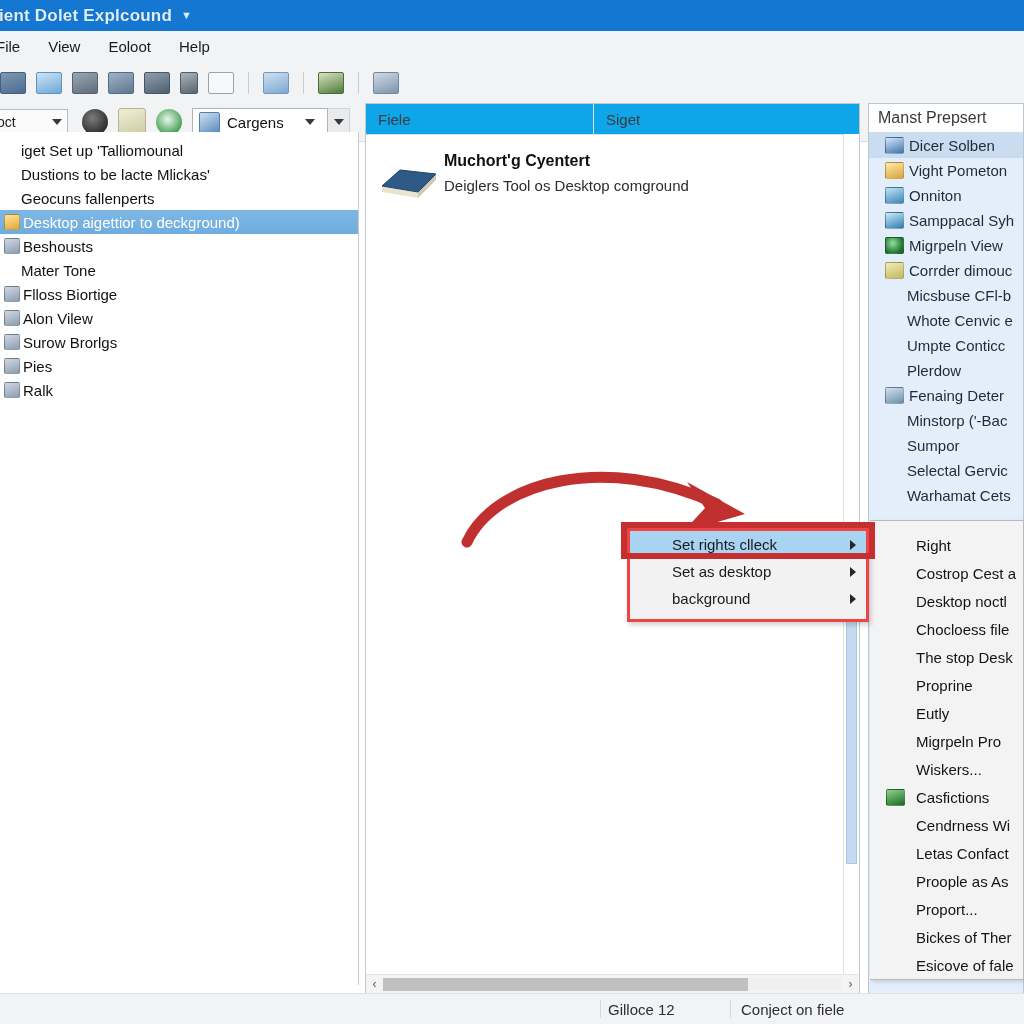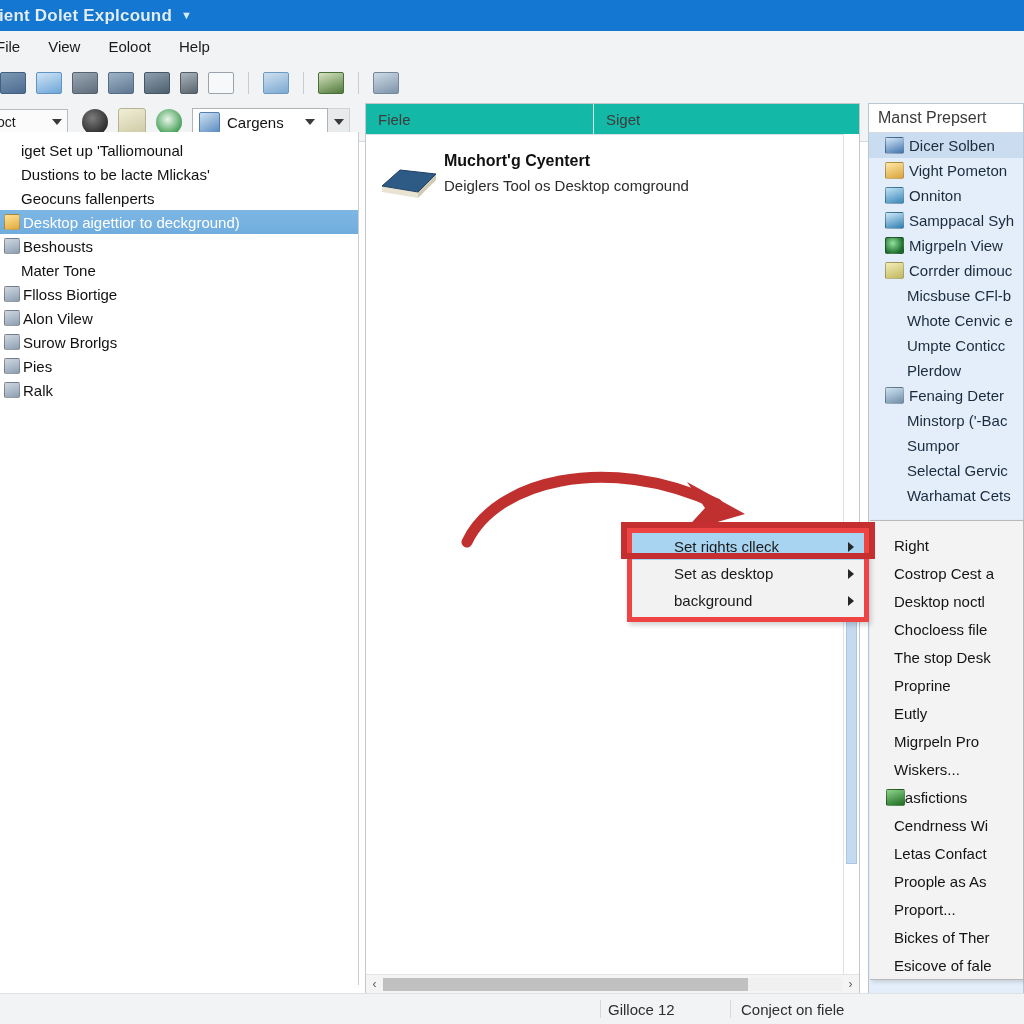--- a/index.html
+++ b/index.html
@@ -179,21 +179,21 @@
     left: 365px; top: 103px;
     width: 495px; height: 891px;
     background: #ffffff;
     border: 1px solid #c4c7cb;
     box-sizing: border-box;
     overflow: hidden;
   }
   .col-header {
     height: 30px;
     display: flex;
-    background: #14b8a6;
+    background: #0ea5e9;
     border-bottom: 1px solid #dcdfe2;
   }
   .col-h {
     font-size: 15px;
     color: #3c3c3c;
     display: flex;
     align-items: center;
     padding-left: 12px;
     box-sizing: border-box;
   }
@@ -299,40 +299,40 @@
     background: #f3f3f3;
     border: 1px solid #b9b9b9;
     border-left: none;
     box-sizing: border-box;
     padding-top: 10px;
     box-shadow: 2px 2px 4px rgba(0,0,0,.13);
   }
   .sm-row {
     height: 28px;
     display: flex; align-items: center;
-    padding-left: 24px;
+    padding-left: 46px;
     font-size: 15px; color: #141414;
     white-space: nowrap;
     box-sizing: border-box;
   }
   .sm-row .sm-ico {
     position: absolute; left: 16px;
     width: 17px; height: 15px;
     border-radius: 2px;
     filter: blur(.3px);
   }
   .sm-row-wrap { position: relative; }
 
   
   .ctxmenu {
     position: absolute;
     left: 627px; top: 528px;
     width: 242px; height: 94px;
     background: #f2f2f2;
-    border: 5px solid #ef4444;
+    border: 3px solid #ef4444;
     box-sizing: border-box;
     box-shadow: 2px 3px 5px rgba(0,0,0,.18);
   }
   .ctx-row {
     height: 27px;
     display: flex; align-items: center;
     justify-content: space-between;
     padding: 0 10px 0 42px;
     font-size: 15px; color: #1a1a1a;
     white-space: nowrap;

